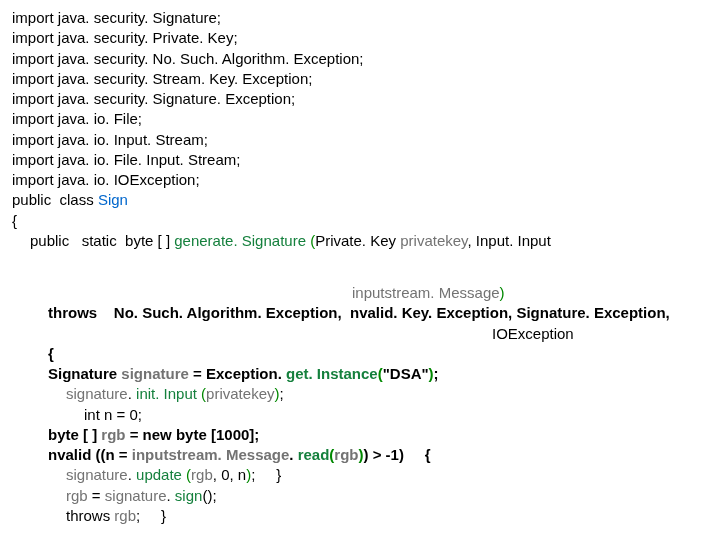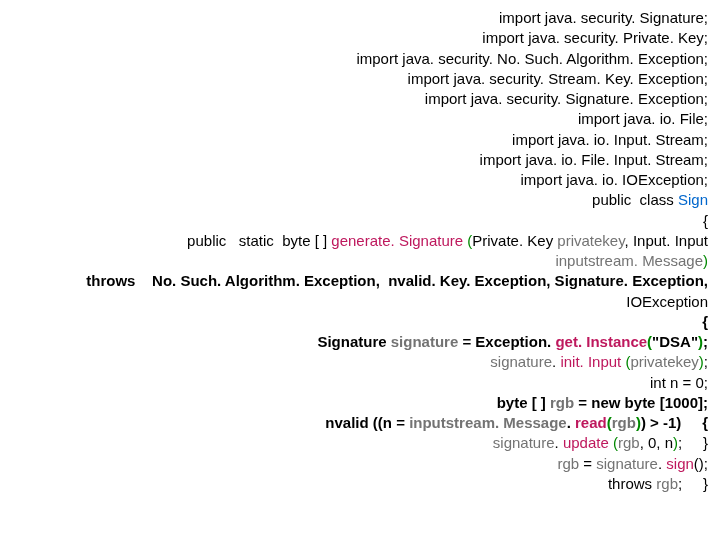--- a/index.html
+++ b/index.html
@@ -6,30 +6,30 @@
     margin: 0;
     padding: 8px 12px;
     font-family: Arial, Helvetica, sans-serif;
     font-size: 15px;
     line-height: 1.35;
     color: #000;
     background: #fff;
     width: 720px;
     box-sizing: border-box;
   }
-  .line { white-space: pre; text-align: right; }
+  .line { white-space: pre; }
   .cls { color: #0066cc; }
-  .method { color: #be185d; }
+  .method { color: #15803d; }
   .paren { color: #008800; }
   .var { color: #737373; }
   .ind1 { padding-left: 18px; }
   .ind2 { padding-left: 36px; font-weight: bold; }
   .ind3 { padding-left: 54px; }
   .ind4 { padding-left: 72px; }
-  .right-pad { padding-left: 340px; }
+  .right-pad { padding-left: 340px; margin-top: 32px; }
 </style>
 </head>
 <body>
 
 <div class="line">import java. security. Signature;</div>
 <div class="line">import java. security. Private. Key;</div>
 <div class="line">import java. security. No. Such. Algorithm. Exception;</div>
 <div class="line">import java. security. Stream. Key. Exception;</div>
 <div class="line">import java. security. Signature. Exception;</div>
 <div class="line">import java. io. File;</div>

